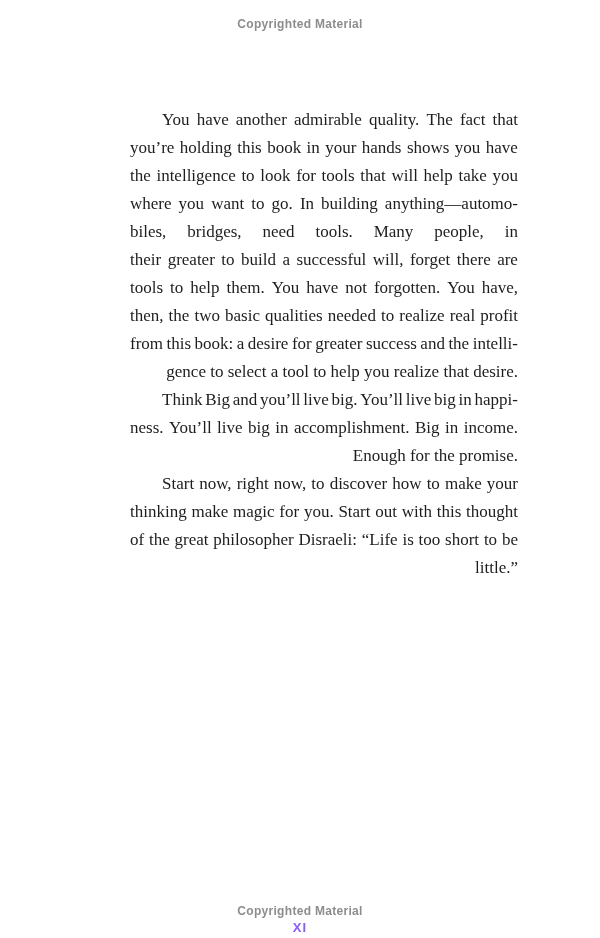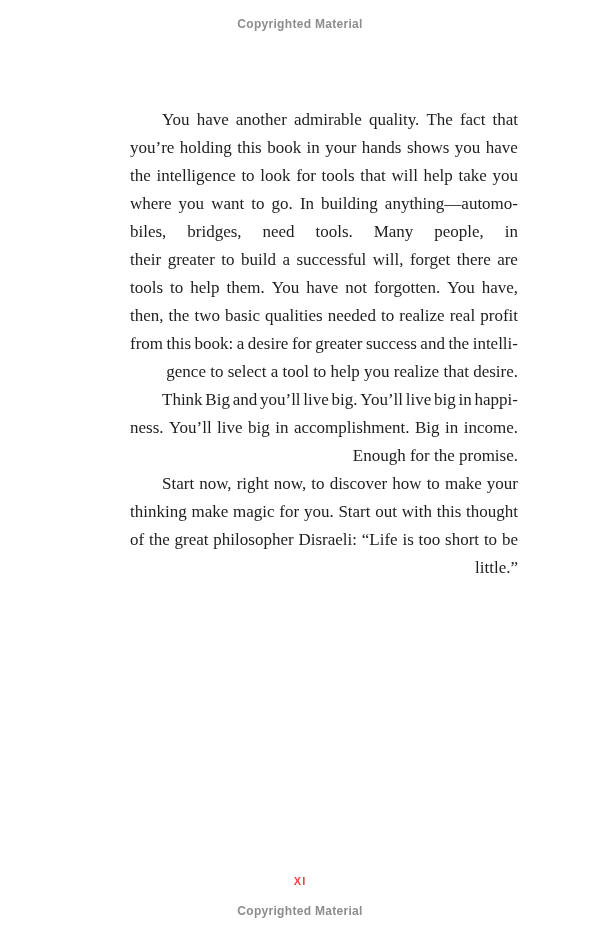--- a/index.html
+++ b/index.html
@@ -54,27 +54,27 @@
     display: flex;
     justify-content: space-between;
     white-space: normal;
     margin-left: 48px;
   }
   .line.just.indent { padding-left: 32px; }
   .line.last { text-align: right; }
   .line.last.indent { text-indent: 32px; font-family: Liberation Serif, serif; }
   .pagenum {
     position: absolute;
-    top: 875px; left: 0; width: 600px;
+    top: 920px; left: 0; width: 600px;
     text-align: center;
     font-family: "Liberation Sans", sans-serif;
-    font-size: 11px;
+    font-size: 13px;
     font-weight: bold;
     letter-spacing: 1px;
-    color: #ef4444;
+    color: #8b5cf6;
   }
 </style>
 </head>
 <body>
 
 <div class="page">
   <div class="watermark top">Copyrighted Material</div>
 
 
   <div class="body-text" id="body-text">

